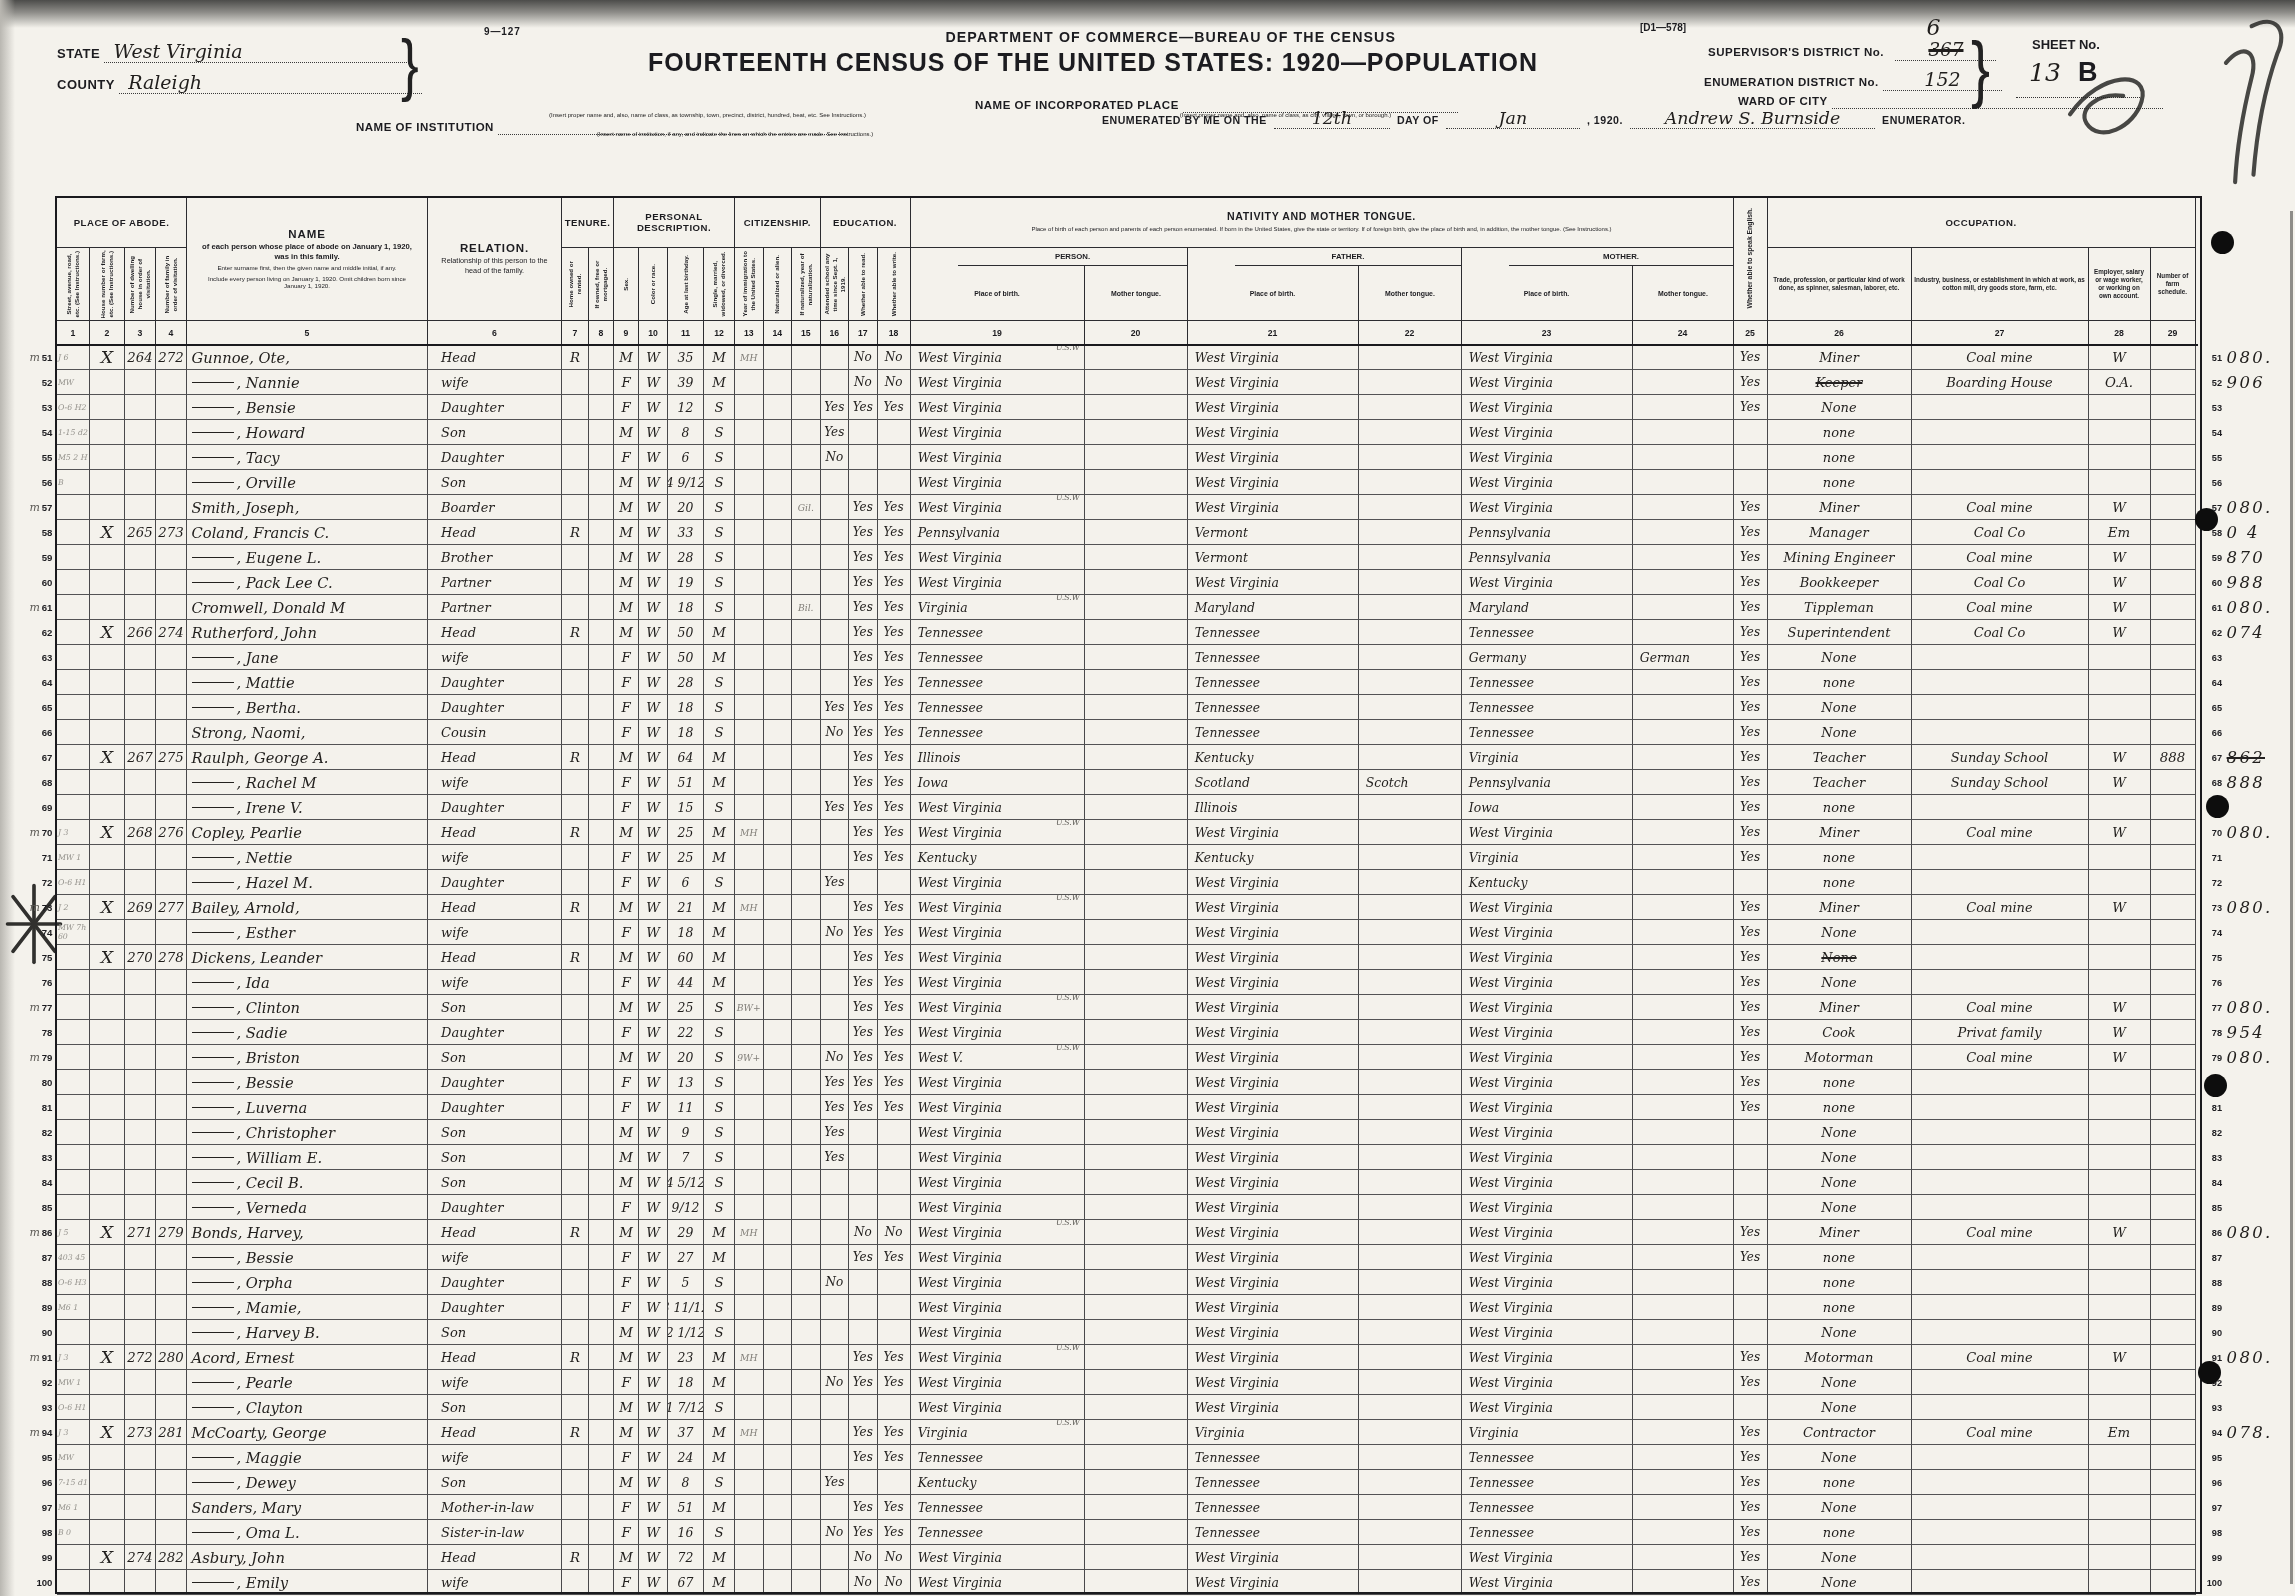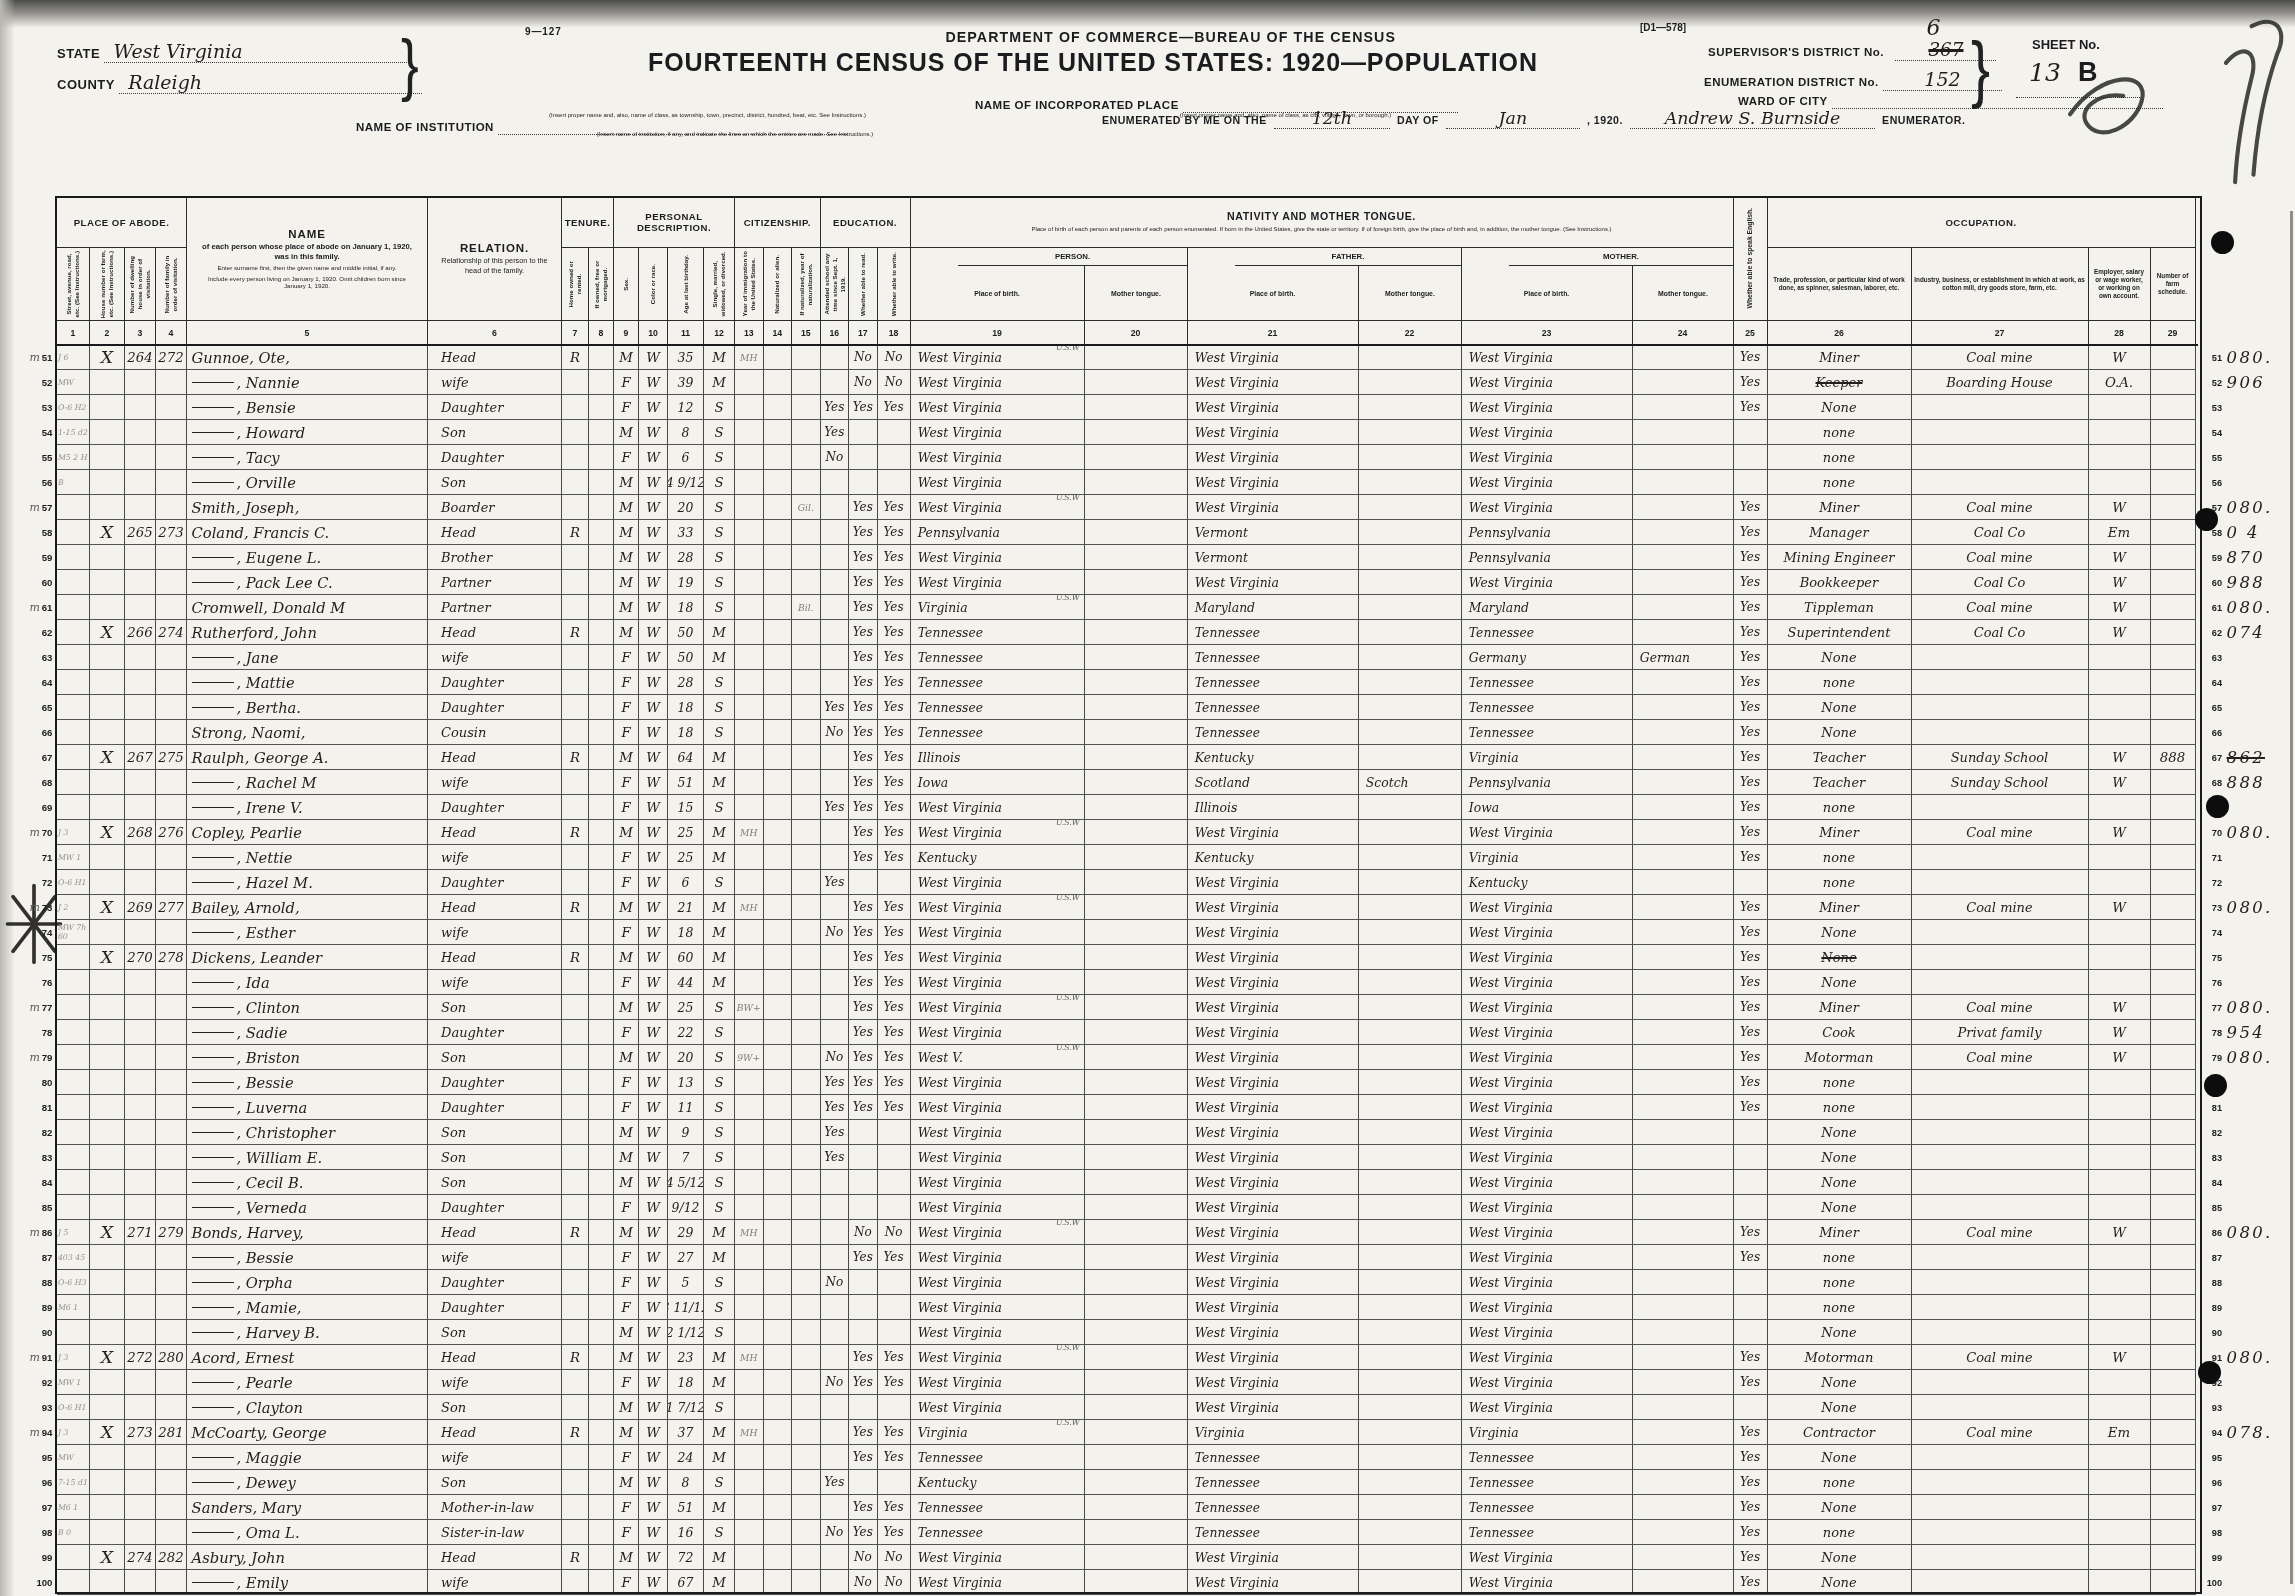--- a/index.html
+++ b/index.html
@@ -2,21 +2,21 @@
 <html style="font-size:14.7px"><head>
 <meta charset="utf-8">
 <style>
   html,body{margin:0;padding:0;background:#9b9a96;}
   .sheet{position:relative;width:2296px;height:1597px;background:#f4f2ec;font-family:"Liberation Sans",sans-serif;color:#1c1c20;overflow:hidden;}
   .scanband{position:absolute;top:0;left:0;right:0;height:27.5px;background:linear-gradient(180deg,#4c4c4a 0%,#8f8e8a 45%,rgba(160,159,154,0) 100%);}
   .edgeshade{position:absolute;top:0;left:0;width:14.7px;height:100%;background:linear-gradient(90deg,#b9b7b1,rgba(185,183,177,0));}
   .edgeline{position:absolute;right:2.8px;top:211px;width:3.7px;height:1373px;background:#3b3b38;opacity:.55;}
 
   .hdr-item{position:absolute;white-space:nowrap;}
-  .formno{left:525px;top:26px;font-size:10px;font-weight:bold;letter-spacing:0.9px;}
+  .formno{left:484px;top:26px;font-size:10px;font-weight:bold;letter-spacing:0.9px;}
   .dept{left:790px;top:28.5px;width:606px;text-align:right;font-size:14.2px;font-weight:bold;letter-spacing:1.1px;}
   .ctitle{left:597px;top:48px;width:992px;text-align:center;font-size:25px;font-weight:bold;letter-spacing:0.9px;}
   .plate{left:1640px;top:22px;font-size:10px;font-weight:bold;}
   .lbl{font-weight:bold;letter-spacing:0.5px;}
   .lbl-lg{font-size:13px;}
   .lbl-md{font-size:11.5px;}
   .lbl-sm{font-size:10.6px;}
   .dot{display:inline-block;border-bottom:1.8px dotted #3a3a3a;vertical-align:baseline;}
   .w330{min-width:303px;} .w300{min-width:275px;} .w360{min-width:331px;} .w380{min-width:349px;}
   .w590{min-width:542px;} .w120{min-width:101px;text-align:center;} .w150{min-width:119px;text-align:center;} .w260{min-width:230px;text-align:center;}

